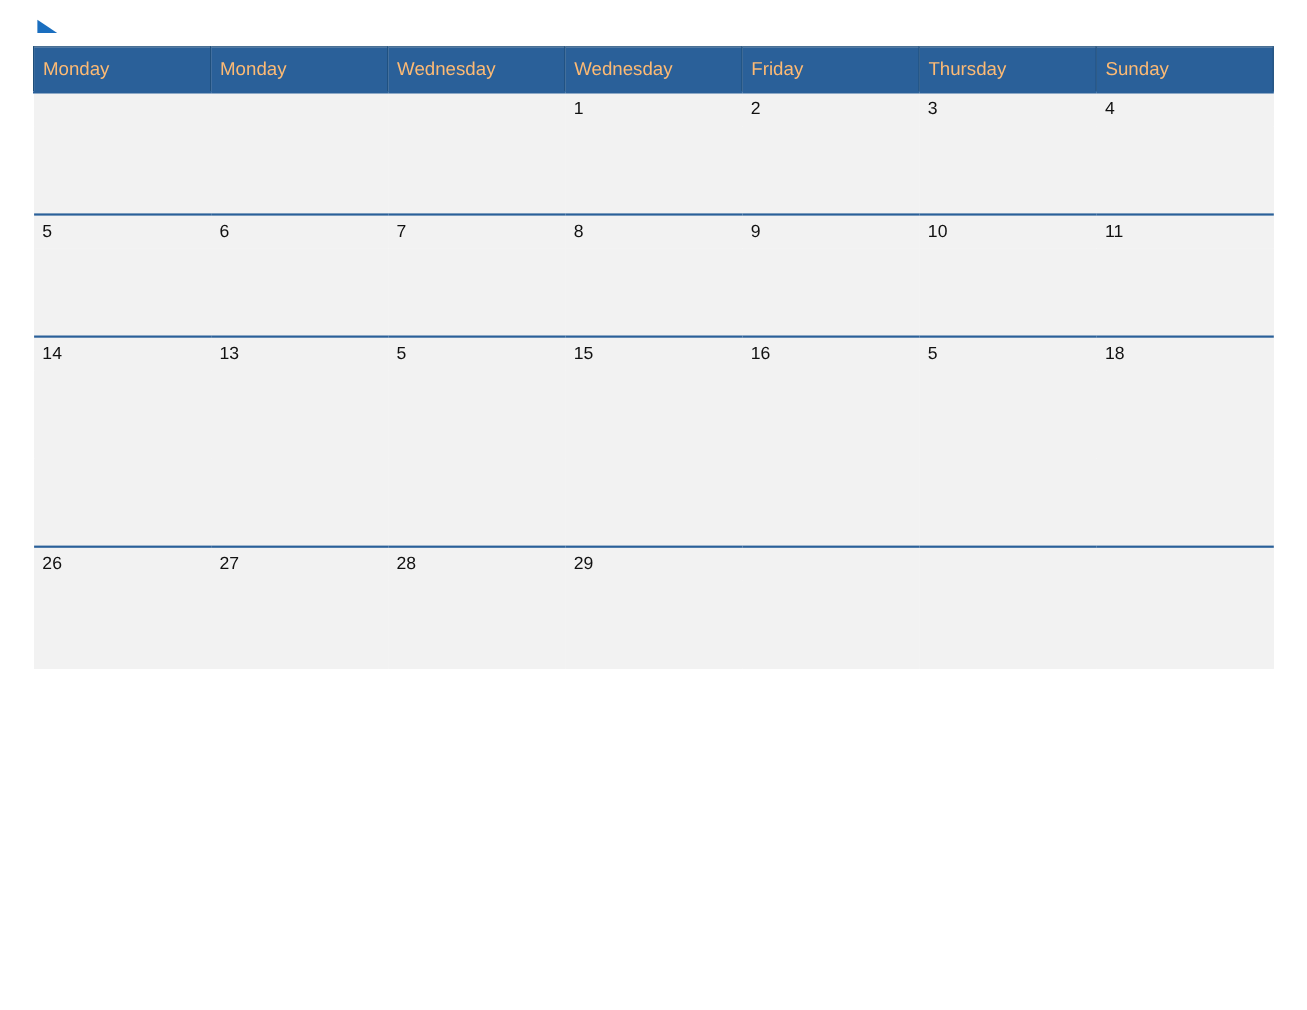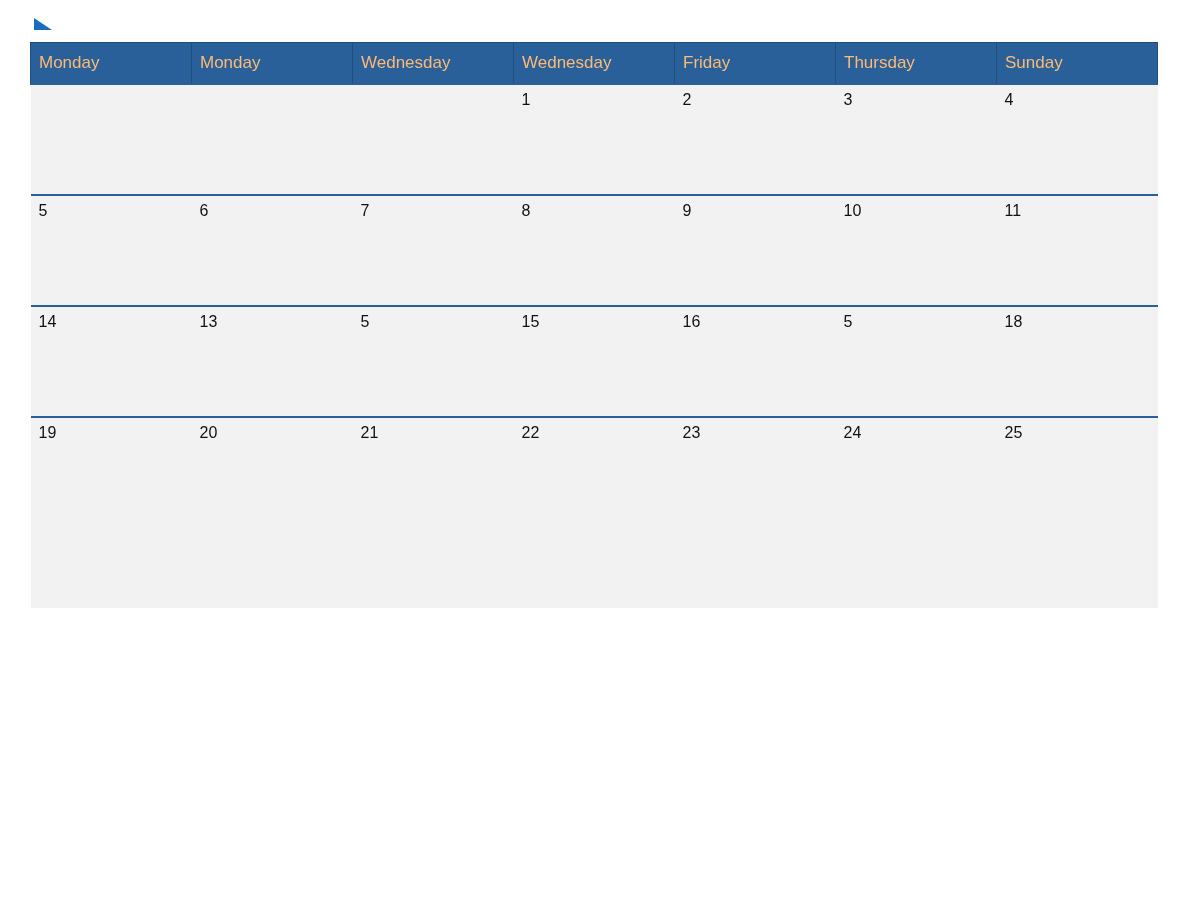--- a/index.html
+++ b/index.html
@@ -178,37 +178,37 @@
       </tr>
       <tr class="content-row">
         <td></td>
         <td></td>
         <td></td>
         <td></td>
         <td></td>
         <td></td>
         <td></td>
       </tr>
+      <tr class="content-row">
+        <td></td>
+        <td></td>
+        <td></td>
+        <td></td>
+        <td></td>
+        <td></td>
+        <td></td>
+      </tr>
       <tr class="date-row">
-        <td><span class="day-num">19</span></td>
-        <td><span class="day-num">20</span></td>
-        <td><span class="day-num">21</span></td>
-        <td><span class="day-num">22</span></td>
-        <td><span class="day-num">23</span></td>
-        <td><span class="day-num">24</span></td>
-        <td><span class="day-num">25</span></td>
-      </tr>
-      <tr class="content-row">
-        <td></td>
-        <td></td>
-        <td></td>
-        <td></td>
-        <td></td>
-        <td></td>
-        <td></td>
+        <td><span class="day-num">26</span></td>
+        <td><span class="day-num">27</span></td>
+        <td><span class="day-num">28</span></td>
+        <td><span class="day-num">29</span></td>
+        <td class="empty-cell"></td>
+        <td class="empty-cell"></td>
+        <td class="empty-cell"></td>
       </tr>
       <tr class="content-row">
         <td></td>
         <td></td>
         <td></td>
         <td></td>
         <td></td>
         <td></td>
         <td></td>
       </tr>

